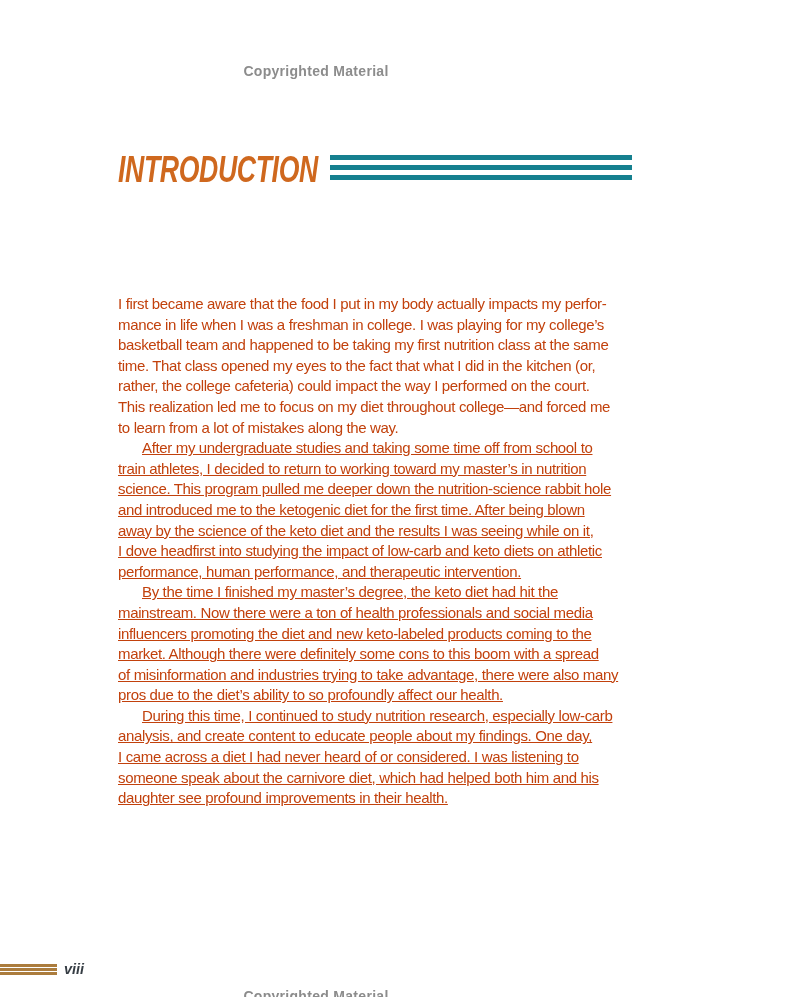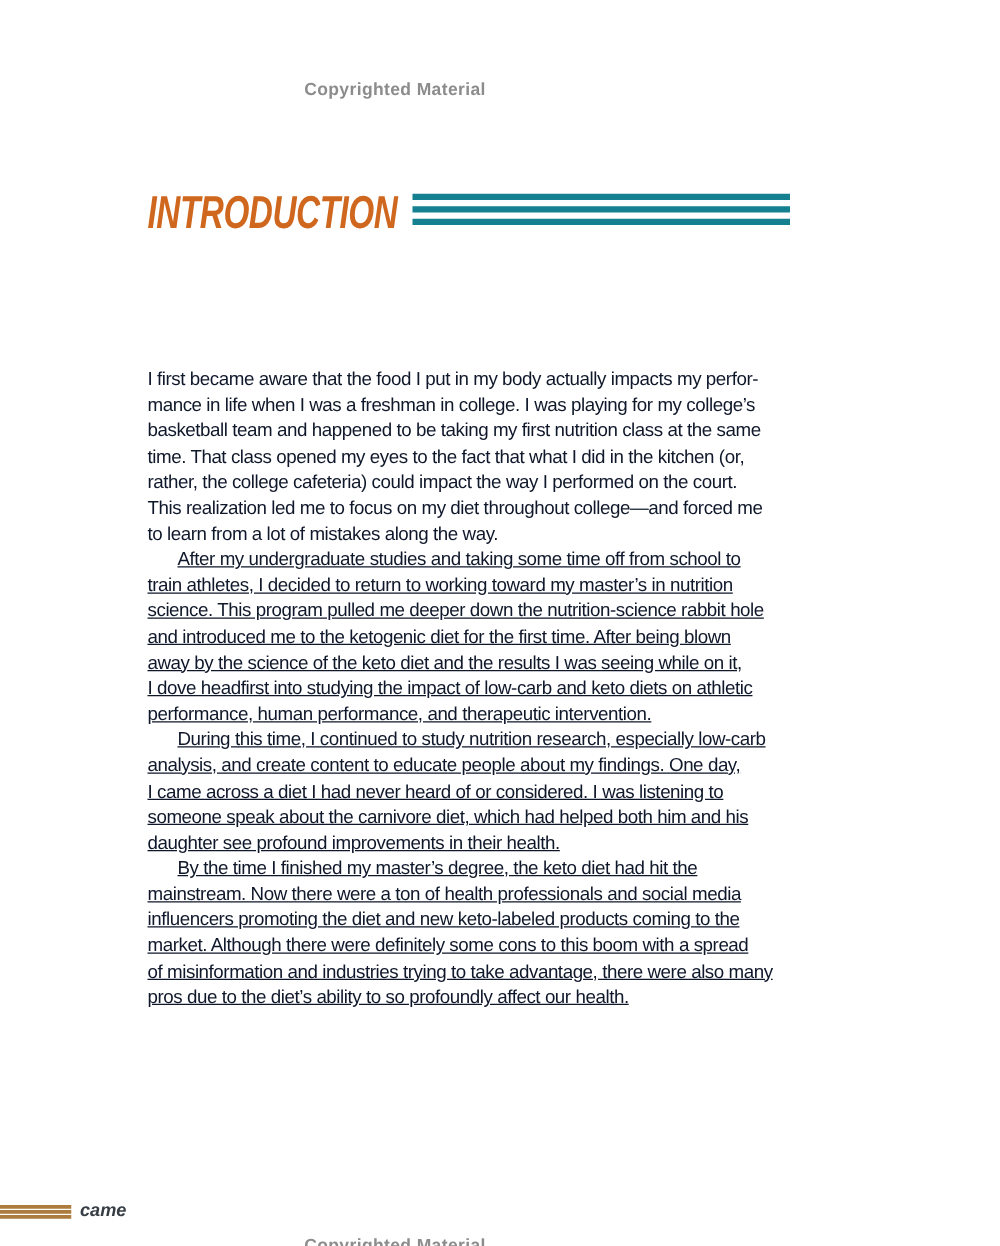--- a/index.html
+++ b/index.html
@@ -58,21 +58,21 @@
   .title-rules .rule:last-child { margin-bottom: 0; }
 
   .body-text {
     position: absolute;
     left: 118px;
     top: 258px;
     width: 546px;
     font-size: 15px;
     line-height: 20.6px;
     letter-spacing: -0.35px;
-    color: #0f172a;
+    color: #c2410c;
   }
   .body-text p {
     margin: 0;
     white-space: pre;
   }
   .body-text p.indent { text-indent: 24px; text-decoration: underline; }
 
   .footer-rules {
     position: absolute;
     left: 0;
@@ -127,38 +127,38 @@
 rather, the college cafeteria) could impact the way I performed on the court.
 This realization led me to focus on my diet throughout college—and forced me
 to learn from a lot of mistakes along the way.</p>
     <p class="para indent">After my undergraduate studies and taking some time off from school to
 train athletes, I decided to return to working toward my master’s in nutrition
 science. This program pulled me deeper down the nutrition-science rabbit hole
 and introduced me to the ketogenic diet for the first time. After being blown
 away by the science of the keto diet and the results I was seeing while on it,
 I dove headfirst into studying the impact of low-carb and keto diets on athletic
 performance, human performance, and therapeutic intervention.</p>
-    <p class="para indent">During this time, I continued to study nutrition research, especially low-carb
-analysis, and create content to educate people about my findings. One day,
-I came across a diet I had never heard of or considered. I was listening to
-someone speak about the carnivore diet, which had helped both him and his
-daughter see profound improvements in their health.</p>
     <p class="para indent">By the time I finished my master’s degree, the keto diet had hit the
 mainstream. Now there were a ton of health professionals and social media
 influencers promoting the diet and new keto-labeled products coming to the
 market. Although there were definitely some cons to this boom with a spread
 of misinformation and industries trying to take advantage, there were also many
 pros due to the diet’s ability to so profoundly affect our health.</p>
+    <p class="para indent">During this time, I continued to study nutrition research, especially low-carb
+analysis, and create content to educate people about my findings. One day,
+I came across a diet I had never heard of or considered. I was listening to
+someone speak about the carnivore diet, which had helped both him and his
+daughter see profound improvements in their health.</p>
   </div>
 
   <div class="footer-rules">
     <div class="rule"></div>
     <div class="rule"></div>
     <div class="rule"></div>
   </div>
 
-  <div class="page-number">came</div>
+  <div class="page-number">viii</div>
 
   <div class="copyright bottom">Copyrighted Material</div>
 
   <div class="bottom-edge"></div>
 
 </div>
 
 </body></html>

